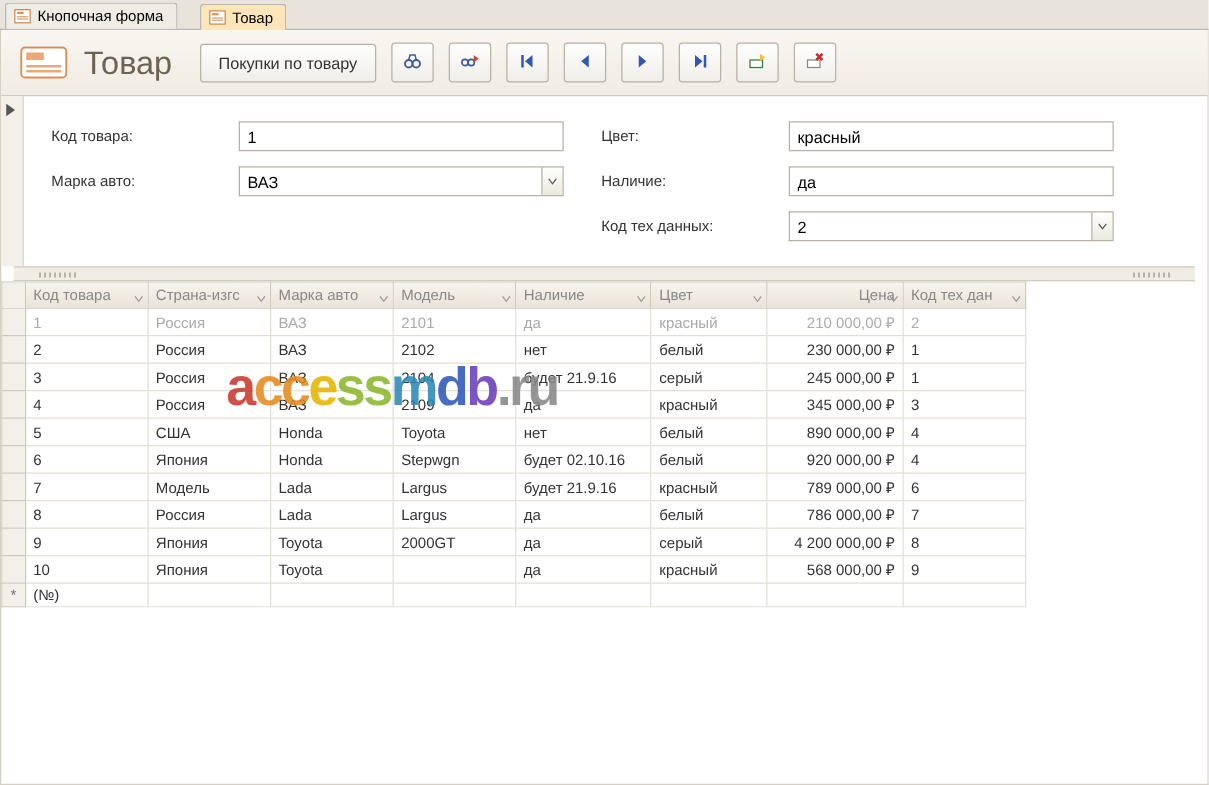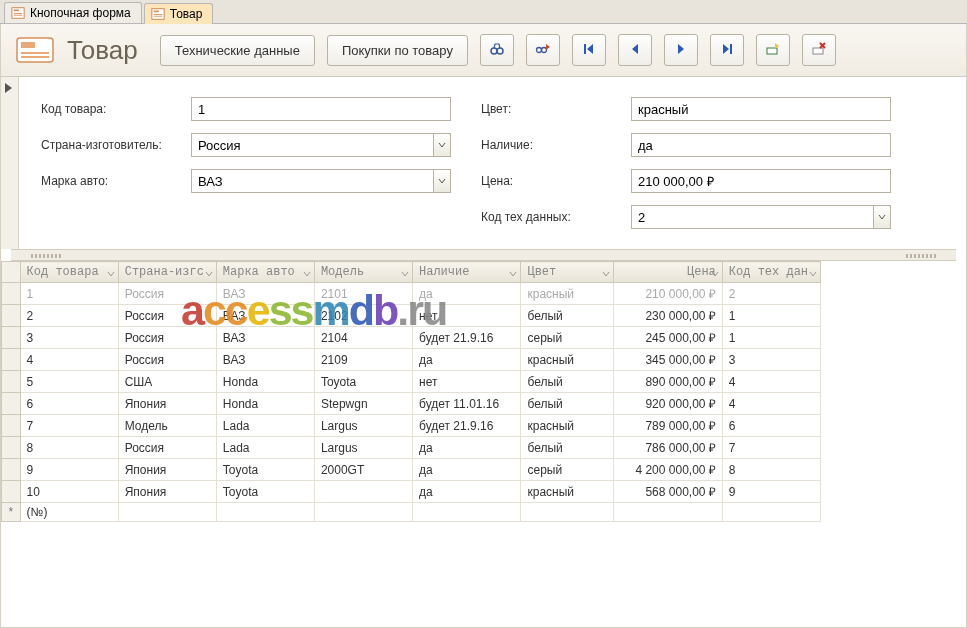--- a/index.html
+++ b/index.html
@@ -1,18 +1,18 @@
 <!DOCTYPE html>
 <html><head>
 <meta charset="utf-8">
 <style>
   * { box-sizing: border-box; margin: 0; padding: 0; }
   body { font-family: "Segoe UI", Tahoma, sans-serif; font-size: 12px; background: #fff; width: 967px; height: 628px; overflow: hidden; }
   .tabs { display: flex; background: #e8e4dc; border-bottom: 1px solid #b8b8b8; height: 24px; align-items: flex-end; padding-left: 4px; }
-  .tab { display: flex; align-items: center; padding: 3px 10px 3px 6px; border: 1px solid #b8b8b8; border-bottom: none; margin-right: 2px; border-radius: 3px 3px 0 0; background: #efece5; cursor: pointer; gap: 5px; }
+  .tab { display: flex; align-items: center; padding: 3px 10px 3px 6px; border: 1px solid #b8b8b8; border-bottom: none; margin-right: 18px; border-radius: 3px 3px 0 0; background: #efece5; cursor: pointer; gap: 5px; }
   .tab.active { background: #fce5b8; position: relative; top: 1px; }
   .tab-icon { width: 14px; height: 14px; display: inline-flex; }
   .titlebar { display: flex; align-items: center; padding: 10px 14px; background: linear-gradient(#f9f6f1,#f1ece3); border-bottom: 1px solid #d0cabd; gap: 12px; }
   .title-icon { width: 40px; height: 32px; }
   .title-text { font-size: 26px; color: #6c6452; flex: 0 0 auto; margin-right: 10px; }
   .title-btn { background: linear-gradient(#fefefe,#f0eee8); border: 1px solid #b8b2a3; border-radius: 3px; padding: 7px 14px; font-size: 13px; cursor: pointer; color: #333; }
   .nav-btn { background: linear-gradient(#fefefe,#f0eee8); border: 1px solid #b8b2a3; border-radius: 3px; width: 34px; height: 32px; cursor: pointer; display: inline-flex; align-items: center; justify-content: center; }
   .nav-btn svg { width: 16px; height: 16px; }
   .form-area { padding: 20px 0 20px 40px; display: flex; gap: 30px; position: relative; }
   .record-selector { position: absolute; left: 0; top: 0; bottom: 0; width: 18px; background: #f3f0e9; border-right: 1px solid #d8d4c9; }
@@ -24,21 +24,21 @@
   .inp.w1 { width: 260px; }
   .combo { display: flex; }
   .combo .inp { width: 242px; border-right: none; }
   .combo .dd { width: 18px; height: 24px; border: 1px solid #b8b2a3; background: linear-gradient(#fefefe,#eceade); cursor: pointer; display:flex; align-items:center; justify-content:center; }
   .gripper { height: 12px; background: #f1ede4; border-top: 1px solid #d2ccbf; border-bottom: 1px solid #d2ccbf; position: relative; margin: 0 10px; }
   .gripper::before, .gripper::after { content:""; position:absolute; top:4px; height:4px; width:30px; background:repeating-linear-gradient(90deg,#b8b2a3 0 2px,transparent 2px 4px); }
   .gripper::before { left: 20px; }
   .gripper::after { right: 20px; }
   .datasheet { overflow: auto; }
   table { border-collapse: collapse; width: 820px; table-layout: fixed; }
-  th { background: linear-gradient(#f7f4ec,#e9e4d8); border: 1px solid #cfc9bc; padding: 3px 6px; text-align: left; font-weight: normal; color: #888; font-size: 12px; position: relative; white-space: nowrap; overflow: hidden; font-family: Liberation Mono, monospace; }
+  th { background: linear-gradient(#f7f4ec,#e9e4d8); border: 1px solid #cfc9bc; padding: 3px 6px; text-align: left; font-weight: normal; color: #888; font-size: 12px; position: relative; white-space: nowrap; overflow: hidden; }
   th:first-child { color: #333; }
   th .dd-ico { position: absolute; right: 3px; top: 50%; transform: translateY(-50%); width: 8px; height: 8px; }
   td { border: 1px solid #e5e0d4; padding: 2px 6px; font-size: 12px; color: #333; white-space: nowrap; overflow: hidden; }
   tr.selrow td { color: #aaa; }
   .rowsel { width: 18px; background: #f3f0e9; border: 1px solid #cfc9bc; text-align:center; color:#777; }
   .numcol { text-align: right; }
   .watermark { position: absolute; top: 262px; left: 180px; font-size: 43px; font-weight: 700; letter-spacing: -2px; z-index: 5; pointer-events: none; opacity: 0.88; font-family: Arial, sans-serif; }
   .wm-a { color: #c8382e; }
   .wm-c { color: #e68a1e; }
   .wm-e { color: #e6b400; }
@@ -84,21 +84,20 @@
   <div class="titlebar">
     <span class="title-icon">
       <svg viewBox="0 0 40 32">
           <rect x="2" y="4" width="36" height="24" rx="3" fill="#fff" stroke="#d8905a" stroke-width="1.5"></rect>
           <rect x="6" y="8" width="14" height="6" fill="#e8a877"></rect>
           <rect x="6" y="18" width="28" height="2" fill="#e8a877"></rect>
           <rect x="6" y="22" width="28" height="2" fill="#e8a877"></rect>
         </svg>
     </span>
     <span class="title-text">Товар</span>
-    <button class="title-btn">Технические данные</button>
     <button class="title-btn">Покупки по товару</button>
     <button class="nav-btn" title="Find">
       <span><svg viewBox="0 0 16 16">
             <circle cx="5" cy="10" r="3" fill="none" stroke="#3a5a98" stroke-width="1.5"></circle>
             <circle cx="11" cy="10" r="3" fill="none" stroke="#3a5a98" stroke-width="1.5"></circle>
             <path d="M5 7 L6 3 L10 3 L11 7" fill="none" stroke="#3a5a98" stroke-width="1.2"></path>
           </svg></span>
     </button>
     <button class="nav-btn">
       <span><svg viewBox="0 0 16 16">
@@ -143,31 +142,20 @@
     </button>
   </div>
 
   <div class="form-area">
     <div class="record-selector"></div>
     <div class="col">
       <div class="field-row">
           <span class="lbl">Код товара:</span>
           <input class="inp w1" value="1" style="">
         </div>
-      <div class="field-row">
-          <span class="lbl">Страна-изготовитель:</span>
-        <div class="combo">
-            <input class="inp" value="Россия" style="">
-            <div class="dd">
-              <span><svg width="8" height="8" viewBox="0 0 8 8">
-                  <path d="M1 2 L4 6 L7 2" fill="none" stroke="#555"></path>
-                </svg></span>
-            </div>
-          </div>
-      </div>
       <div class="field-row">
           <span class="lbl">Марка авто:</span>
         <div class="combo">
             <input class="inp" value="ВАЗ" style="">
             <div class="dd">
               <span><svg width="8" height="8" viewBox="0 0 8 8">
                   <path d="M1 2 L4 6 L7 2" fill="none" stroke="#555"></path>
                 </svg></span>
             </div>
           </div>
@@ -176,24 +164,20 @@
     <div class="col">
       <div class="field-row">
           <span class="lbl">Цвет:</span>
           <input class="inp w1" value="красный" style="">
         </div>
       <div class="field-row">
           <span class="lbl">Наличие:</span>
           <input class="inp w1" value="да" style="">
         </div>
       <div class="field-row">
-          <span class="lbl">Цена:</span>
-          <input class="inp w1" value="210 000,00 ₽" style="">
-        </div>
-      <div class="field-row">
           <span class="lbl">Код тех данных:</span>
         <div class="combo">
             <input class="inp" value="2" style="">
             <div class="dd">
               <span><svg width="8" height="8" viewBox="0 0 8 8">
                   <path d="M1 2 L4 6 L7 2" fill="none" stroke="#555"></path>
                 </svg></span>
             </div>
           </div>
       </div>
@@ -303,21 +287,21 @@
             <td>белый</td>
             <td class="numcol">890 000,00 ₽</td>
             <td>4</td>
           </tr>
           <tr>
             <td class="rowsel"></td>
             <td>6</td>
             <td>Япония</td>
             <td>Honda</td>
             <td>Stepwgn</td>
-            <td>будет 11.01.16</td>
+            <td>будет 02.10.16</td>
             <td>белый</td>
             <td class="numcol">920 000,00 ₽</td>
             <td>4</td>
           </tr>
           <tr>
             <td class="rowsel"></td>
             <td>7</td>
             <td>Модель</td>
             <td>Lada</td>
             <td>Largus</td>

